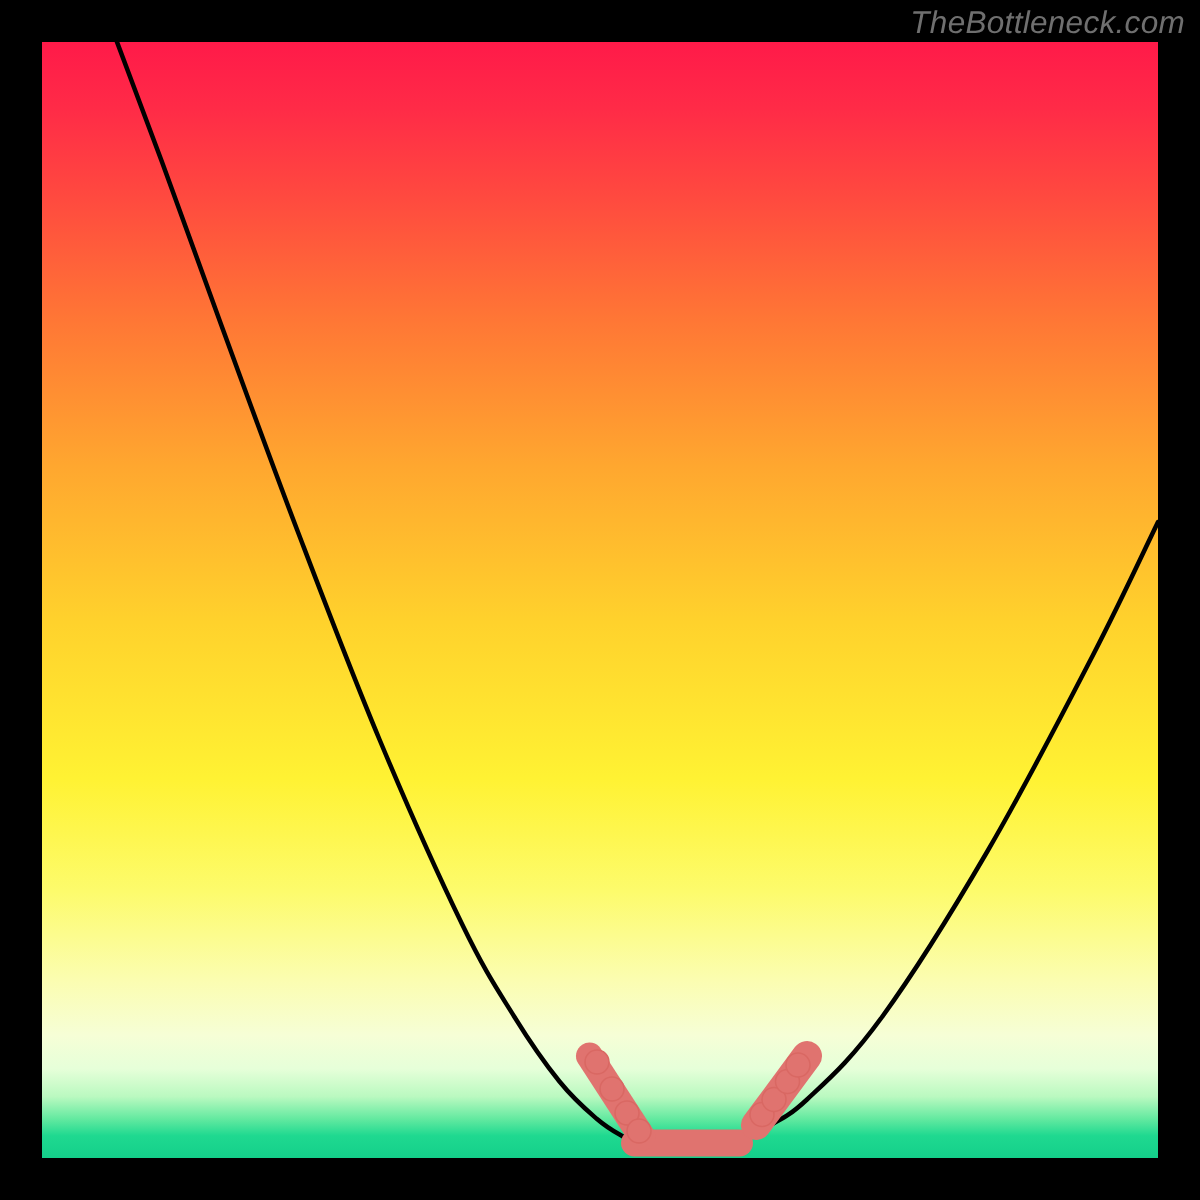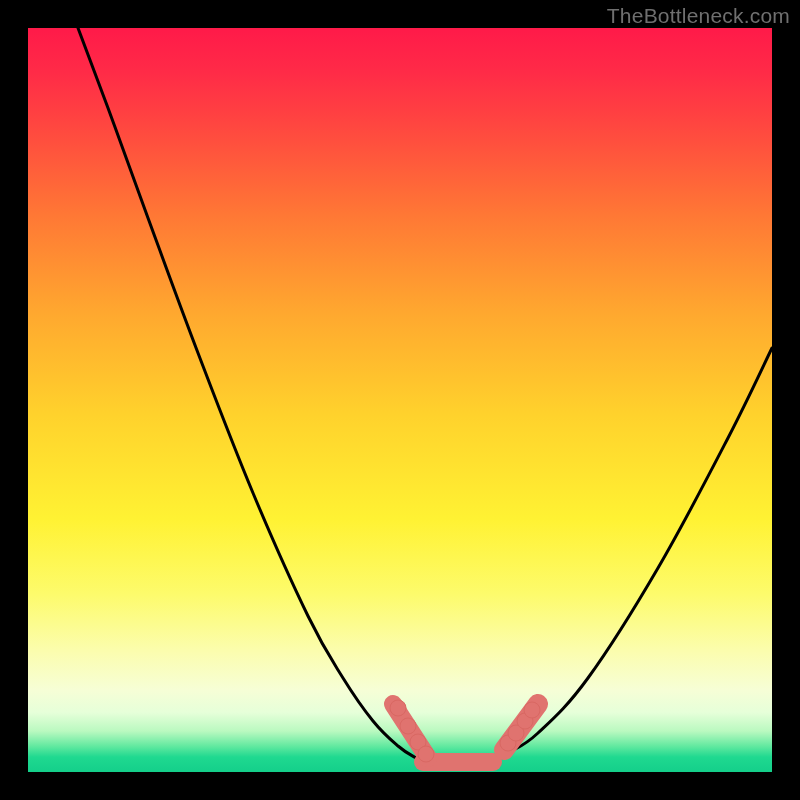--- a/index.html
+++ b/index.html
@@ -11,20 +11,21 @@
     overflow: hidden;
     font-family: Arial, Helvetica, sans-serif;
   }
   .frame {
     position: absolute;
     left: 0;
     top: 0;
     width: 800px;
     height: 800px;
     background: #000;
+    font-style: italic;
   }
   .plot {
     position: absolute;
     left: 28px;
     top: 28px;
     width: 744px;
     height: 744px;
     
     background: linear-gradient(
       to bottom,

